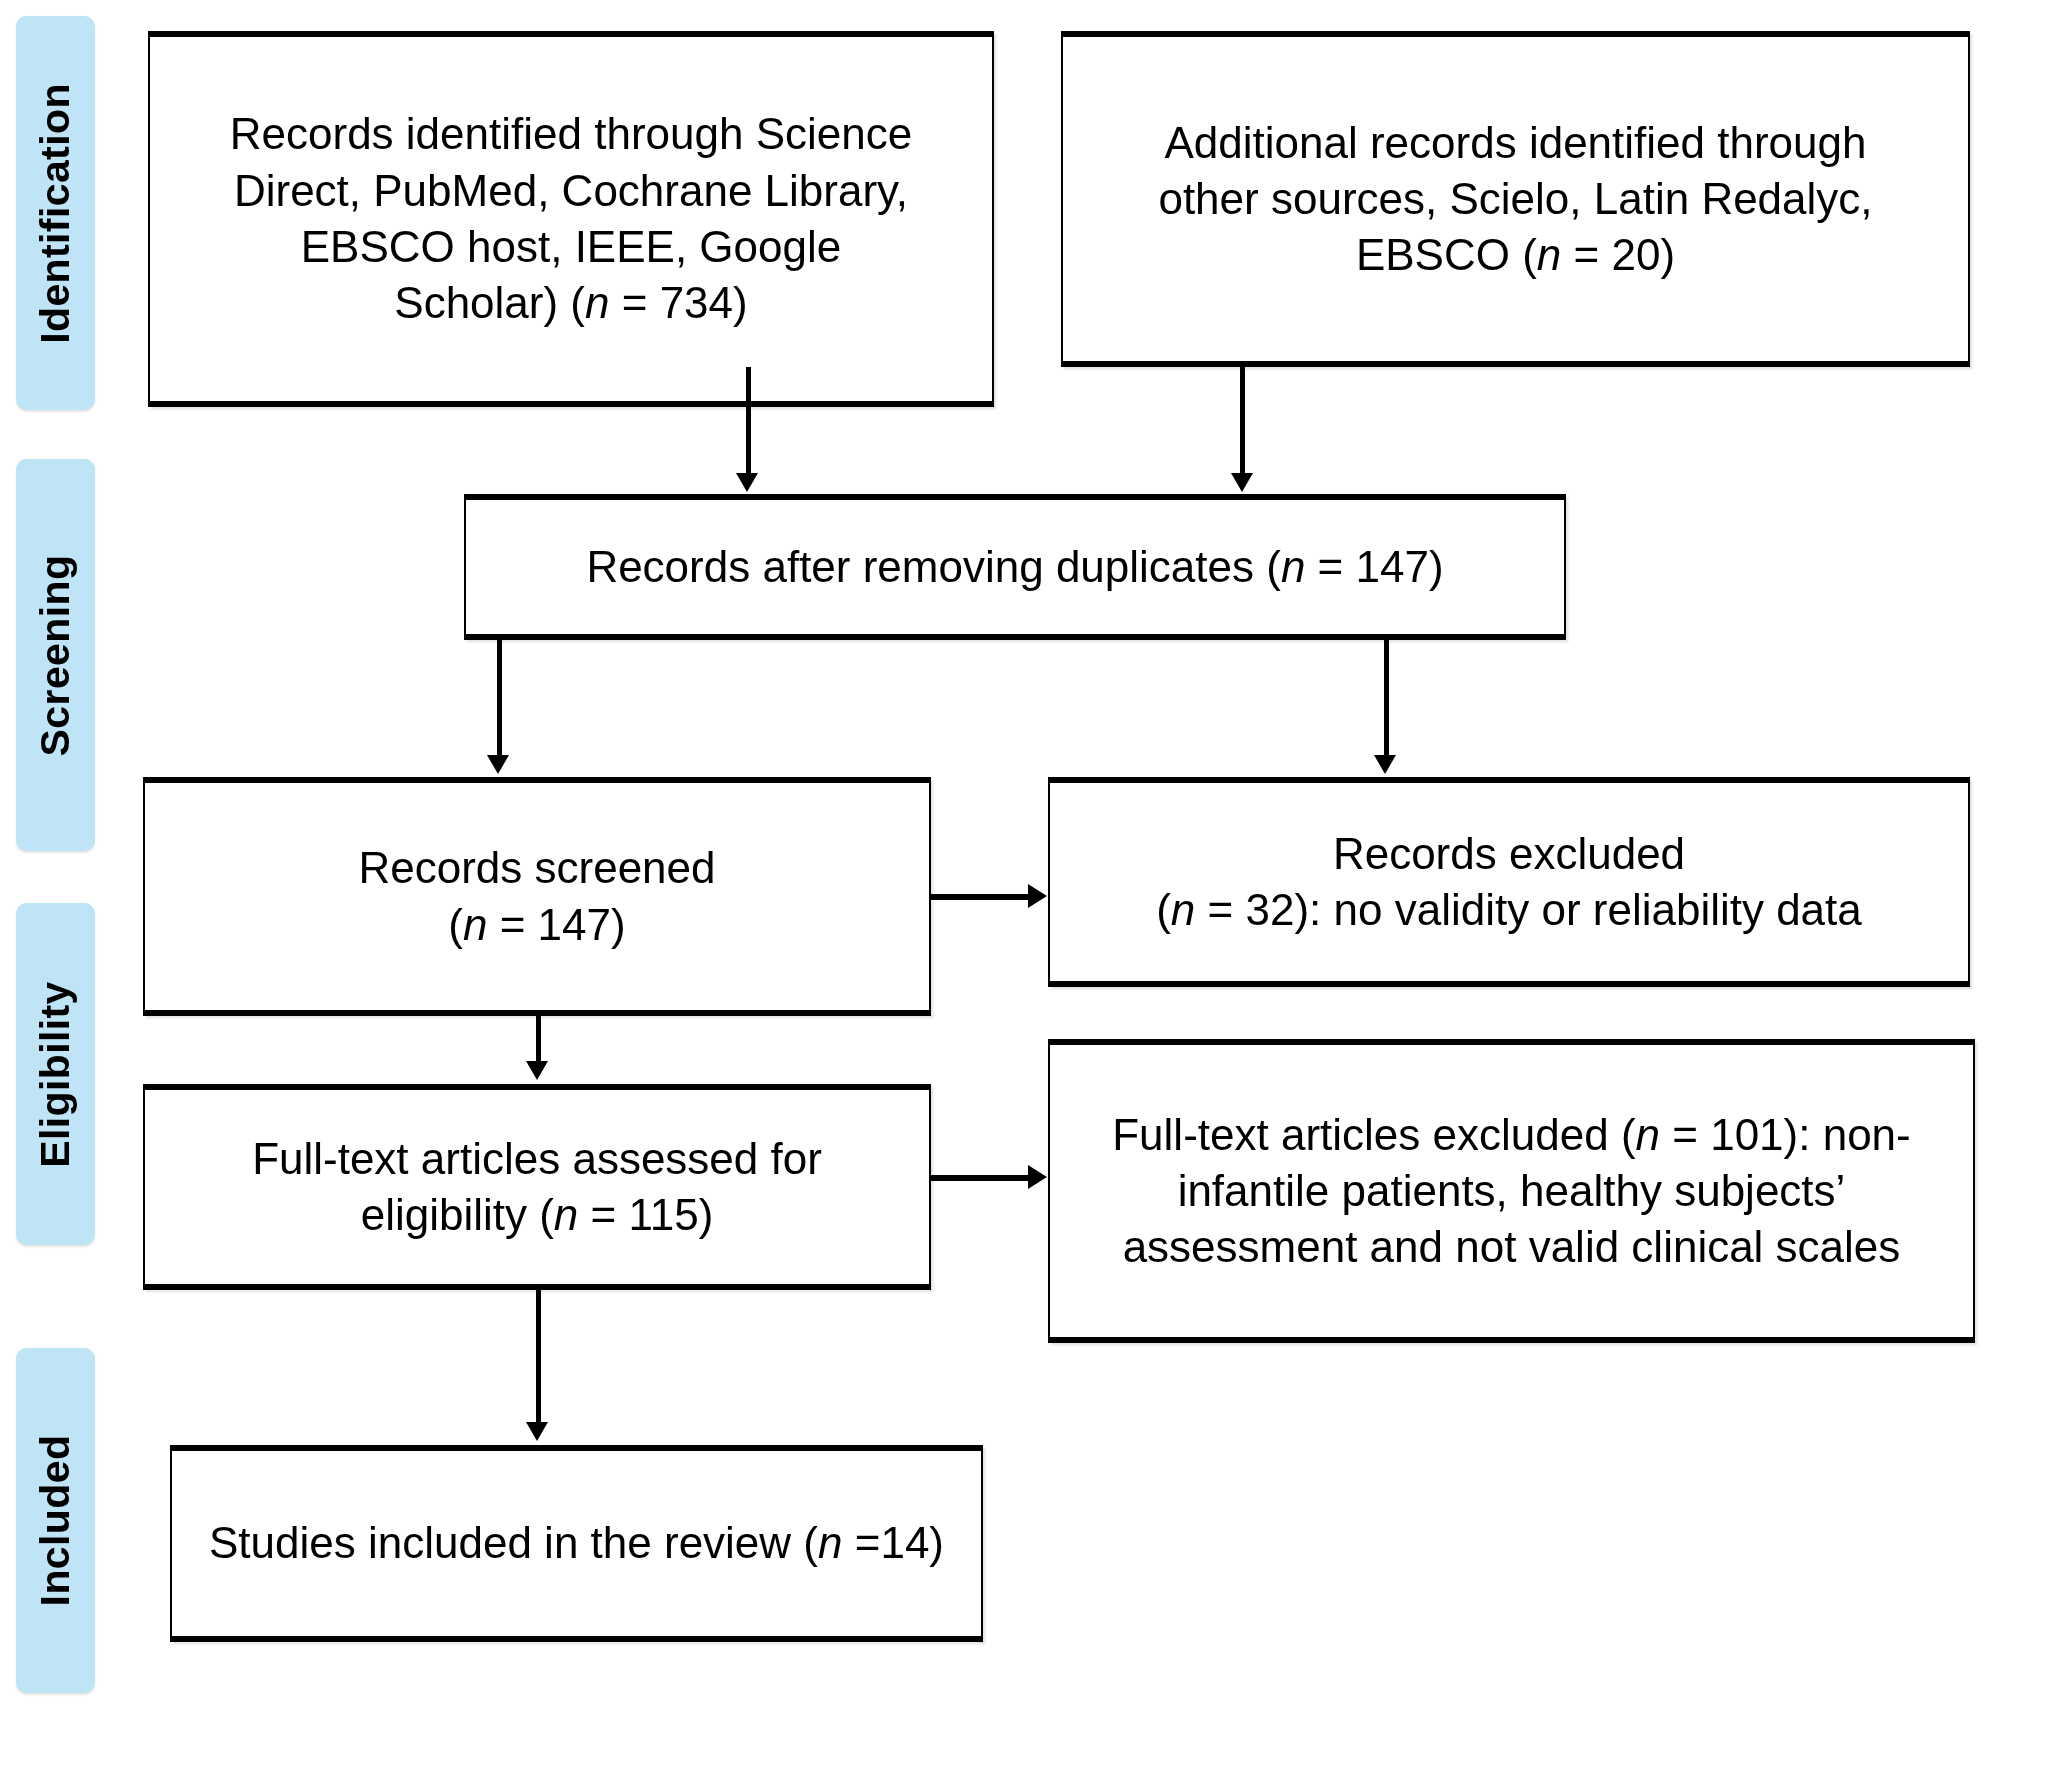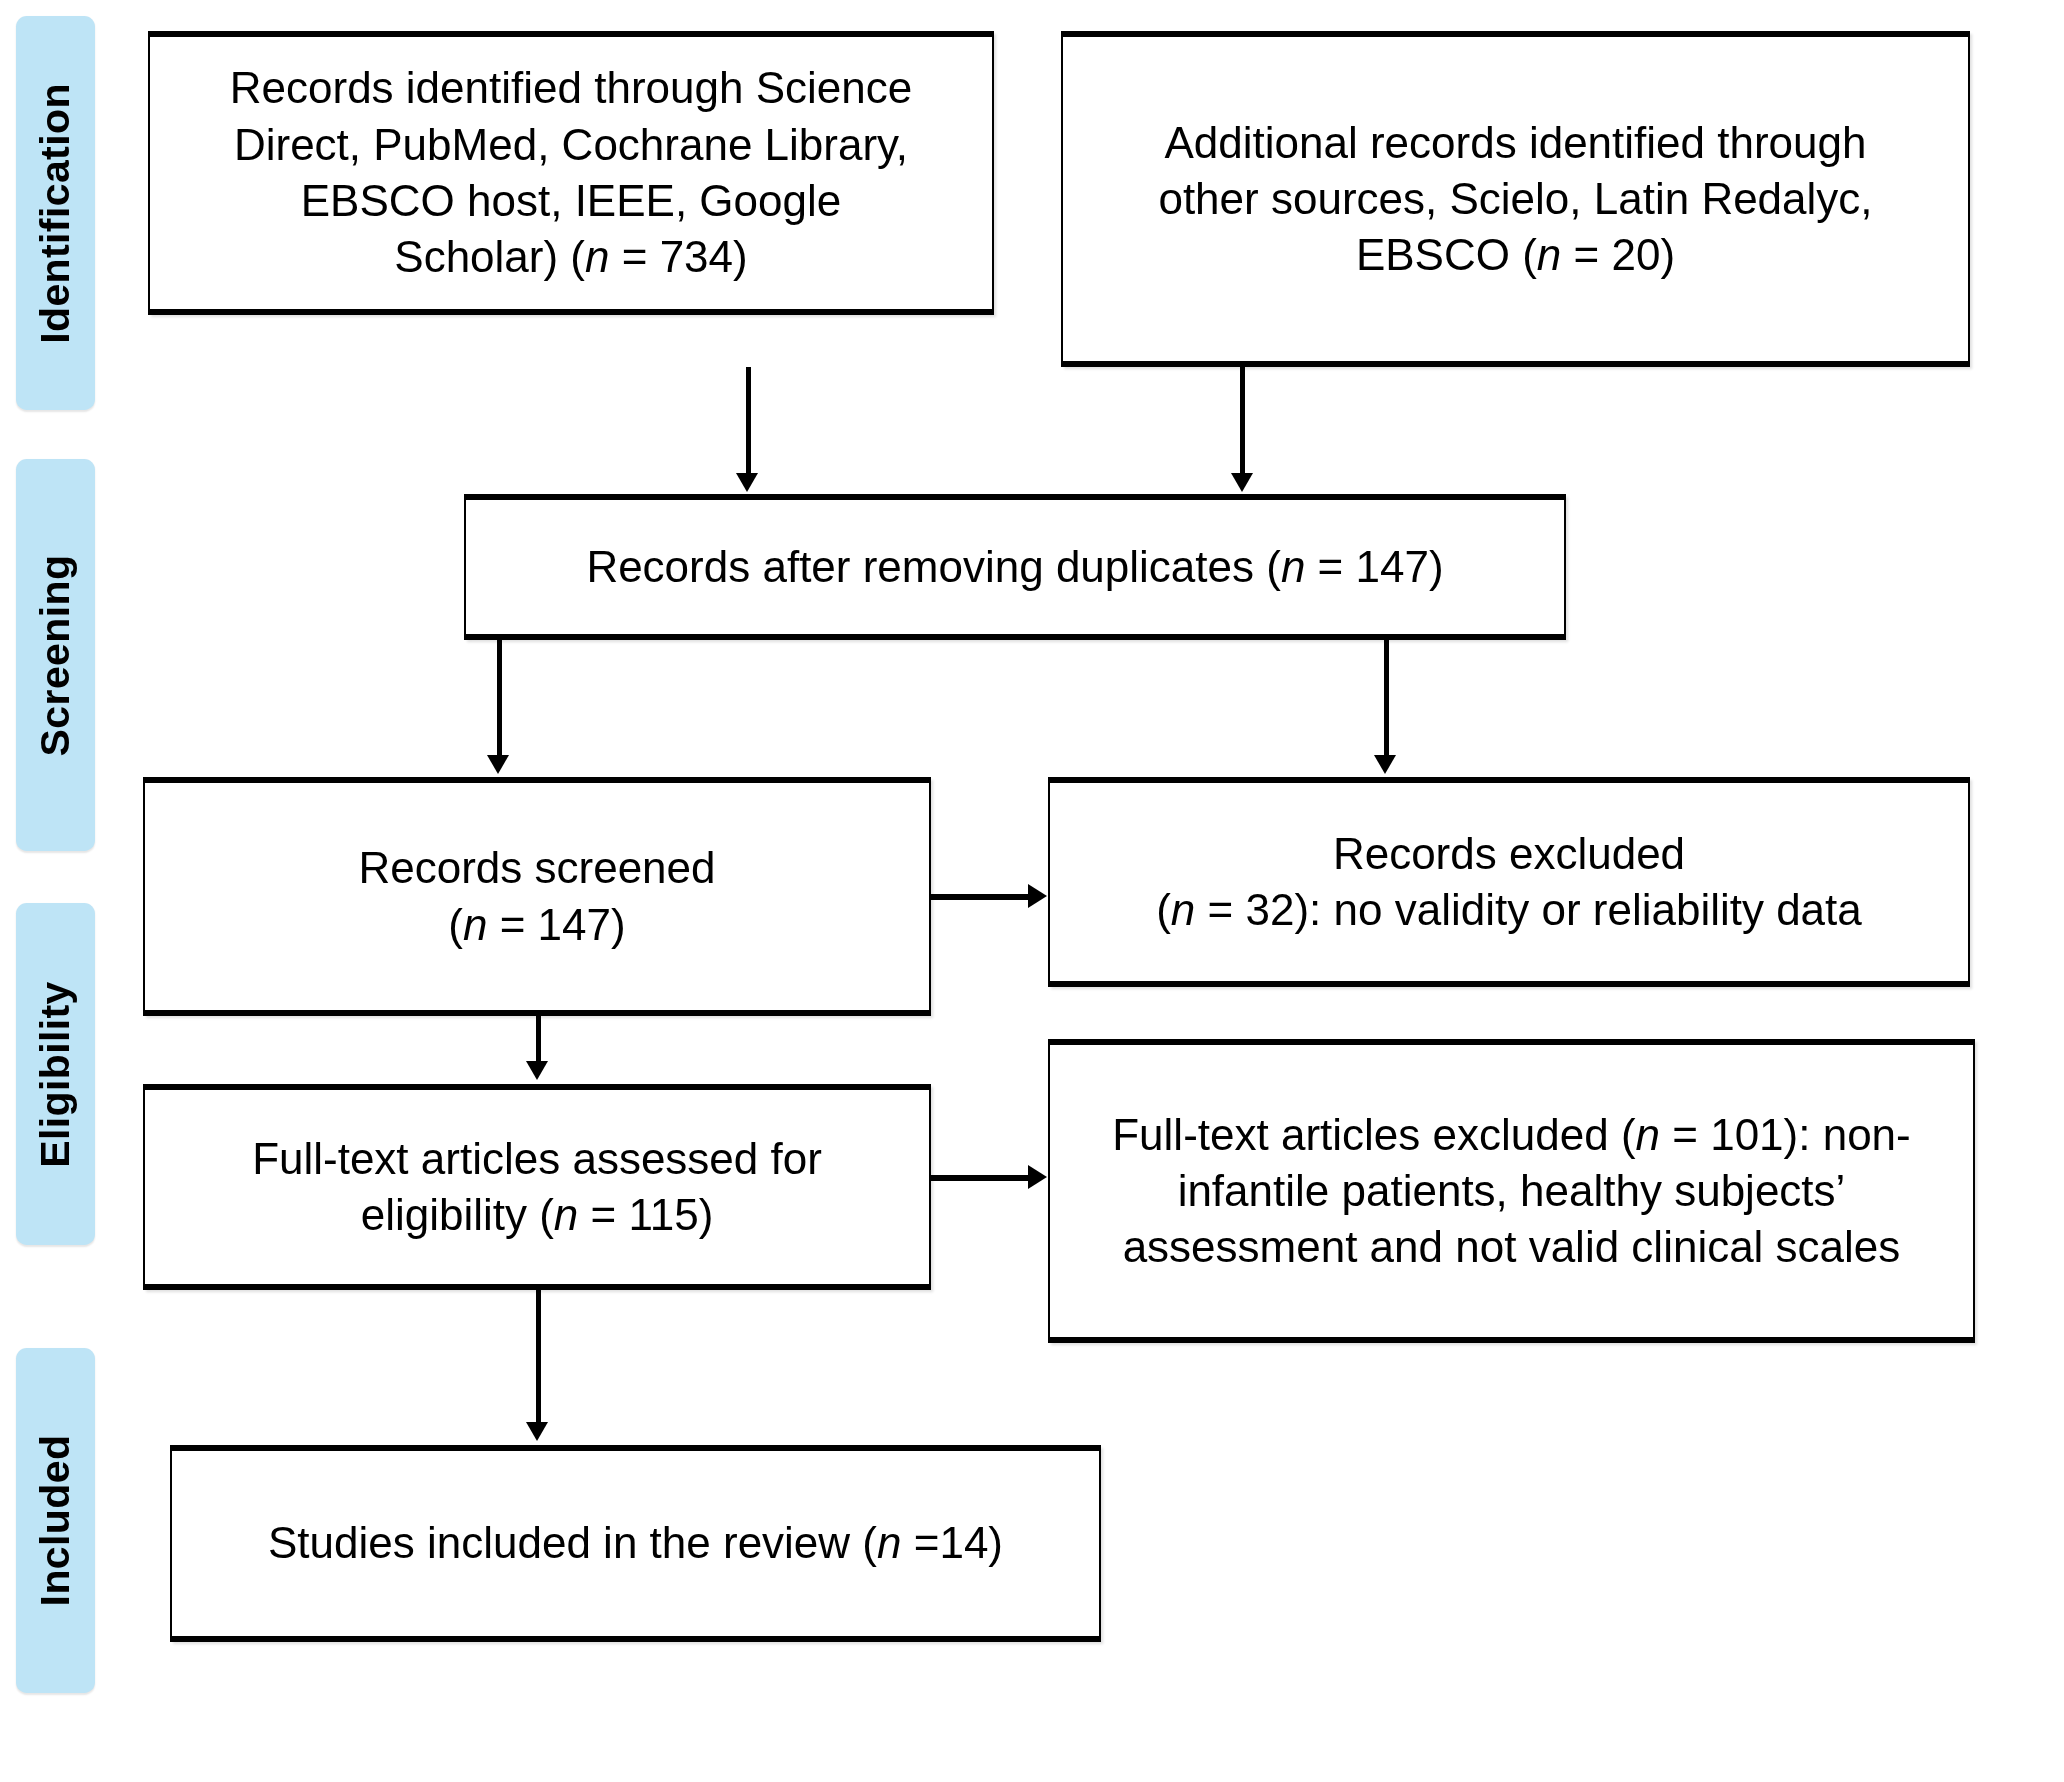--- a/index.html
+++ b/index.html
@@ -104,21 +104,21 @@
   </div>
 
   <div class="stage-tab" style="left:16px; top:903px; width:79px; height:342px;">
     <span class="stage-label">Eligibility</span>
   </div>
 
   <div class="stage-tab" style="left:16px; top:1348px; width:79px; height:345px;">
     <span class="stage-label">Included</span>
   </div>
 
-  <div class="flow-box" style="left:148px; top:31px; width:846px; height:284px;">
+  <div class="flow-box" style="left:148px; top:31px; width:846px; height:376px;">
     <div class="box-text">
       <span>Records identified through Science</span><br>
       <span>Direct, PubMed, Cochrane Library,</span><br>
       <span>EBSCO host, IEEE, Google</span><br>
       <span>Scholar) (</span><i>n</i><span> = 734)</span>
     </div>
   </div>
 
   <div class="flow-box" style="left:1061px; top:31px; width:909px; height:336px;">
     <div class="box-text">
@@ -180,20 +180,20 @@
       <span>assessment and not valid clinical scales</span>
     </div>
   </div>
 
   <div class="h-line" style="left:931px; top:1175px; width:100px;"></div>
   <div class="arrow-right" style="left:1028px; top:1165px;"></div>
 
   <div class="v-line" style="left:536px; top:1290px; width:4.5px; height:134px;"></div>
   <div class="arrow-down" style="left:526px; top:1422px;"></div>
 
-  <div class="flow-box" style="left:170px; top:1445px; width:931px; height:197px;">
+  <div class="flow-box" style="left:170px; top:1445px; width:813px; height:197px;">
     <div class="box-text">
       <span>Studies included in the review (</span><i>n</i><span> =14)</span>
     </div>
   </div>
 
 </div>
 
 
 </body></html>

